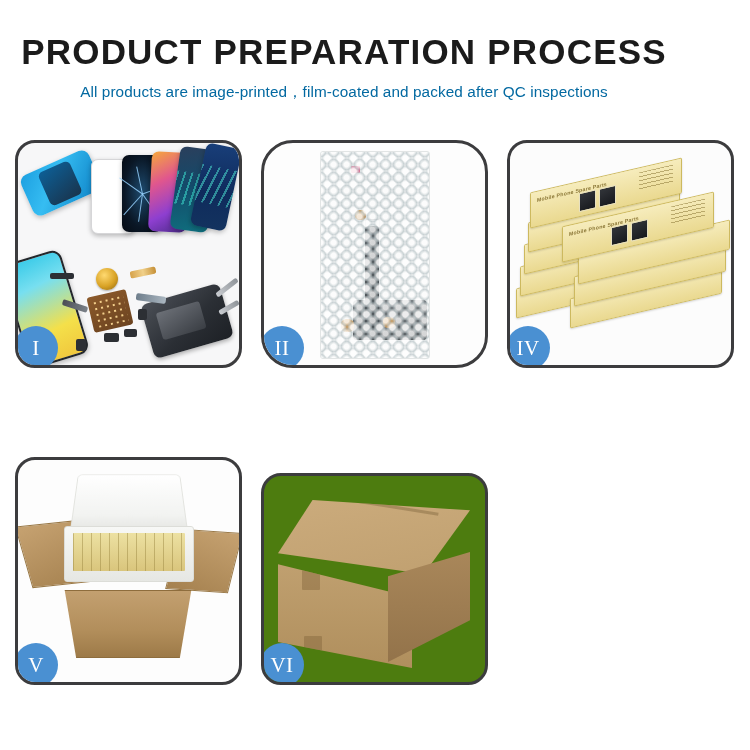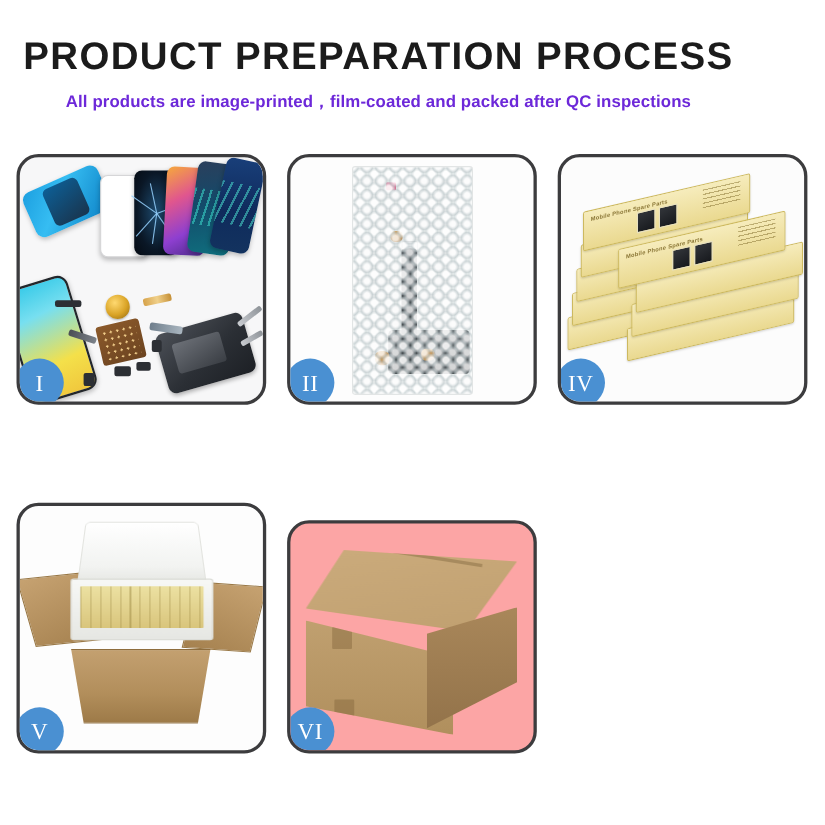--- a/index.html
+++ b/index.html
@@ -33,22 +33,22 @@
     font-weight: 700;
     letter-spacing: 1.2px;
     color: #1b1b1b;
     line-height: 1.05;
     white-space: nowrap;
   }
   .subtitle {
     margin-top: 11px;
     font-family: "Liberation Sans", sans-serif;
     font-size: 15.3px;
-    font-weight: 700;
-    color: #6d28d9;
+    font-weight: 400;
+    color: #0369a1;
     letter-spacing: 0.1px;
     white-space: nowrap;
   }
 
   
   .grid {
     position: absolute;
     left: 15px;
     top: 140px;
     width: 720px;
@@ -221,21 +221,21 @@
     background: linear-gradient(90deg,#d6a24a,#f0d08a,#c58f36);
     border-radius: 2px;
   }
   .tool {
     position: absolute;
     background: linear-gradient(90deg,#c9ccd1,#8e9398);
     border-radius: 2px;
   }
 
   
-  .p2 { background: #fdfdfd; }
+  .p2 { background: #fdfdfd; border-radius: 32px; }
   .bubblebag {
     position: absolute;
     left: 56px; top: 8px;
     width: 108px; height: 206px;
     background: #f0f2f2;
     border: 1px solid #e2e5e5;
     border-radius: 3px;
     overflow: hidden;
   }
   .bubbles {
@@ -446,21 +446,21 @@
     border-radius:1px;
     overflow:hidden;
   }
   .c5-inner::after{
     content:"";
     position:absolute; inset:0;
     background: repeating-linear-gradient(90deg, rgba(150,130,60,.45) 0 1px, rgba(0,0,0,0) 1px 9px);
   }
 
   
-  .p6 { background: #fca5a5; margin-top: 16px; }
+  .p6 { background: #4d7c0f; margin-top: 16px; }
   .c6 { position: absolute; left: 14px; top: 24px; width: 192px; height: 176px; }
   .c6-top {
     position: absolute;
     left: 0; top: 0;
     width: 192px; height: 74px;
     background: linear-gradient(170deg,#cbab7c 0%,#c0a070 100%);
     clip-path: polygon(18% 0, 100% 14%, 76% 100%, 0 72%);
     border-radius: 2px;
   }
   .c6-seam {

